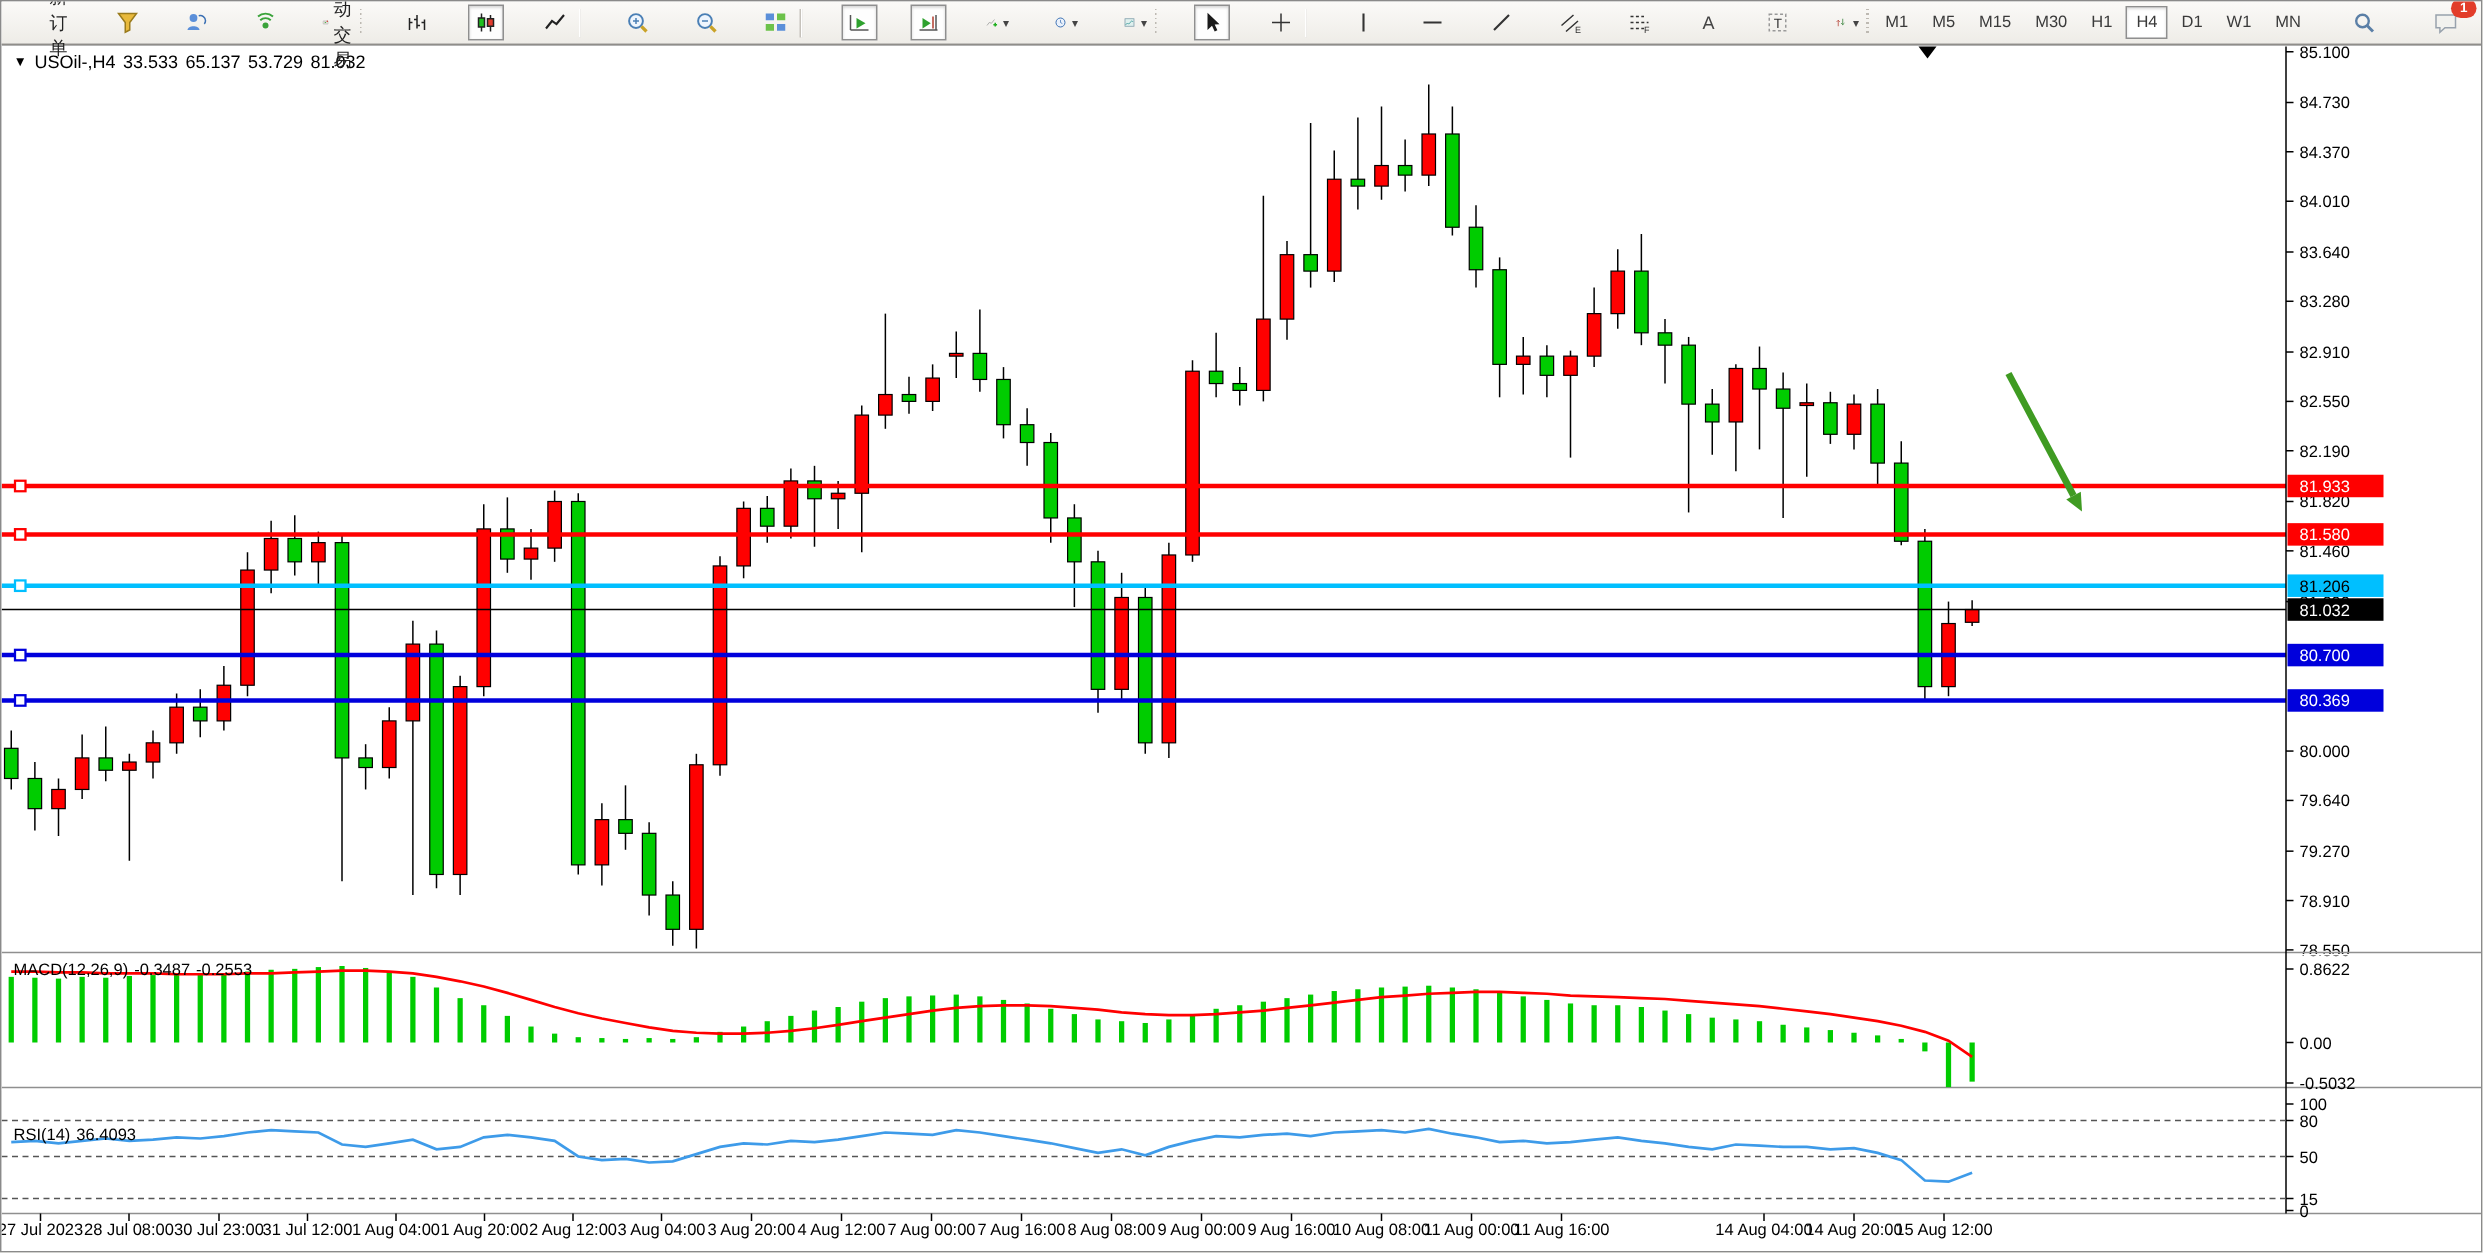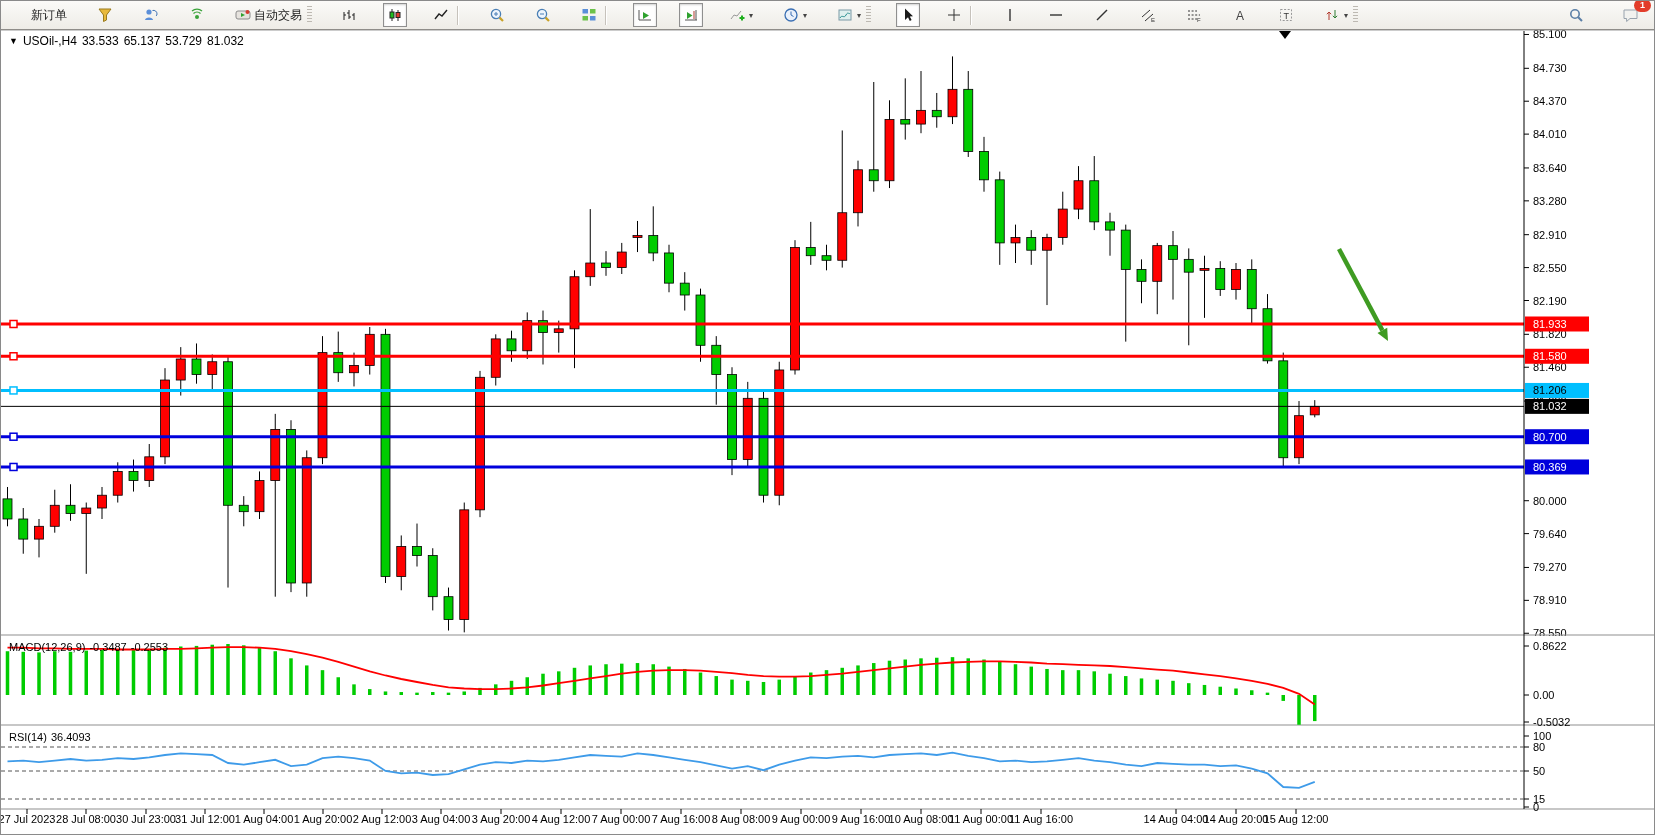--- a/index.html
+++ b/index.html
@@ -609,20 +609,31 @@
     <button class="tb-btn">
       <svg width="16" height="16" viewBox="0 0 16 16">
           <path d="M5 13V5M5 5L2.8 7.2M5 5l2.2 2.2" stroke="#b23b2e" fill="none"></path>
           <path d="M11 3v8m0 0l-2.2-2.2M11 11l2.2-2.2" stroke="#2e7d32" fill="none"></path>
         </svg>
       <span class="dd">▾</span>
     </button>
 
     <div class="grip"></div>
 
+    <div id="tf-group" style="display:flex;align-items:center;">
+        <button class="tf-btn">M1</button>
+        <button class="tf-btn">M5</button>
+        <button class="tf-btn">M15</button>
+        <button class="tf-btn">M30</button>
+        <button class="tf-btn">H1</button>
+        <button class="tf-btn pressed">H4</button>
+        <button class="tf-btn">D1</button>
+        <button class="tf-btn">W1</button>
+        <button class="tf-btn">MN</button>
+      </div>
 
     <div class="right-group">
       <button class="tb-btn">
         <svg width="16" height="16" viewBox="0 0 16 16">
             <circle cx="7" cy="7" r="4.2" fill="none" stroke="#5b7fa6" stroke-width="1.6"></circle>
             <path d="M10.2 10.2L14 14" stroke="#5b7fa6" stroke-width="2"></path>
           </svg>
       </button>
       <div class="chat-wrap">
         <button class="tb-btn">
@@ -640,17 +651,17 @@
     <span>USOil-,H4</span>
     <span>33.533</span>
     <span>65.137</span>
     <span>53.729</span>
     <span>81.032</span>
   </div>
 
   <div class="pane-label" style="top:640px">
     <span>MACD(12,26,9)</span><span>-0.3487</span><span>-0.2553</span>
   </div>
-  <div class="pane-label" style="top:730px">
+  <div class="pane-label" style="top:750px">
     <span>RSI(14)</span><span>36.4093</span>
   </div>
 
 </div>
 
 </body></html>

